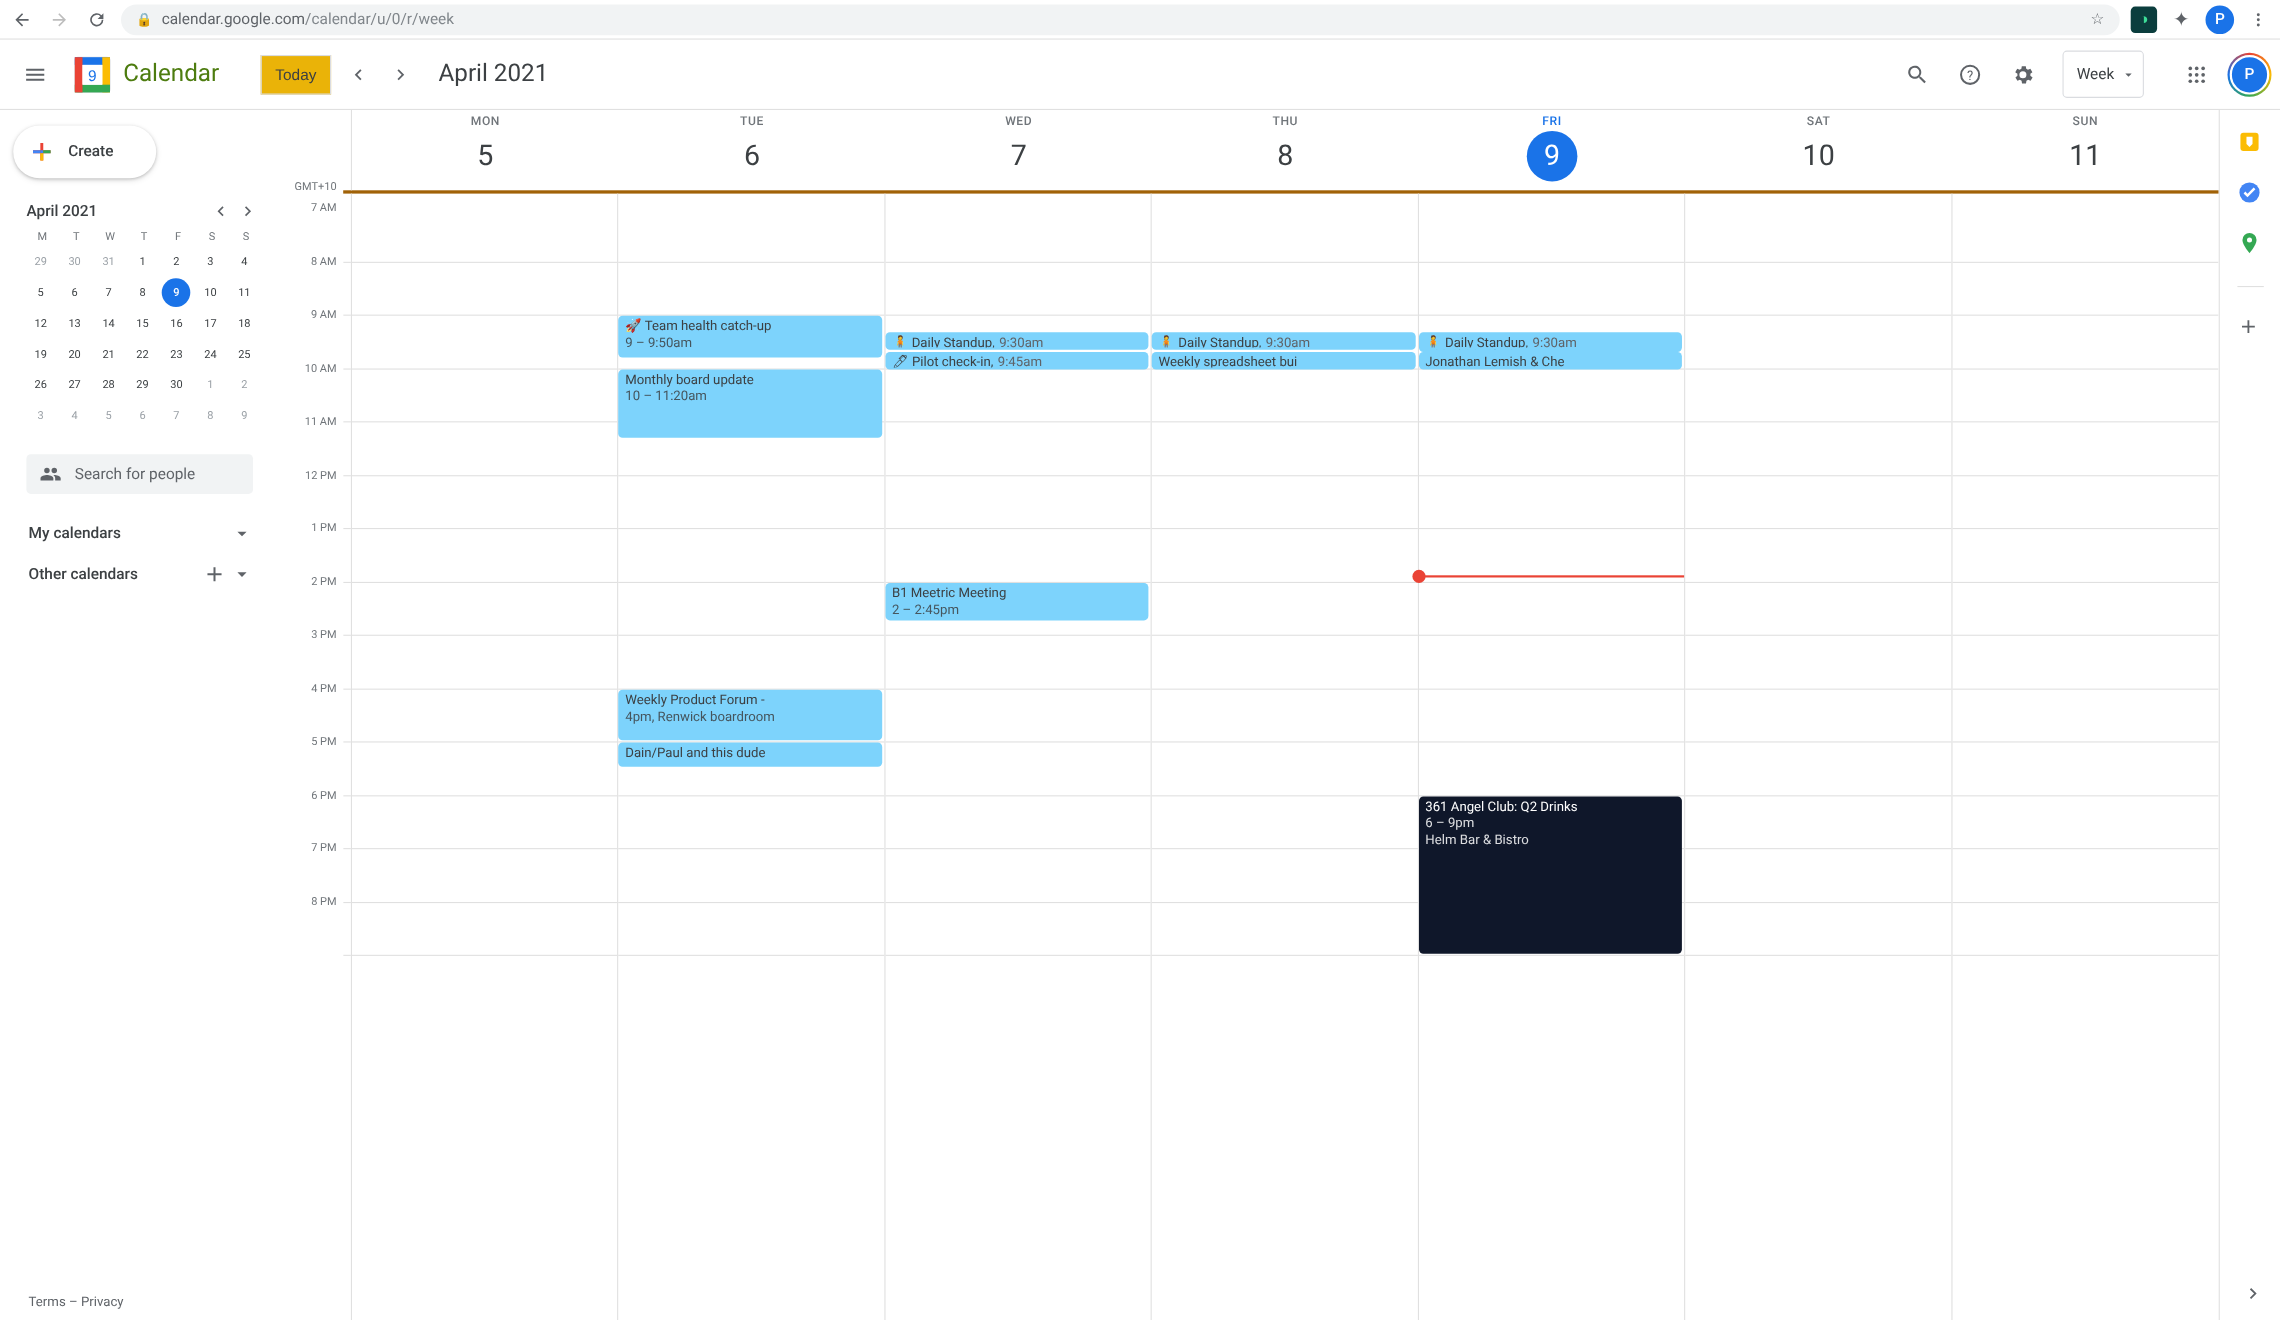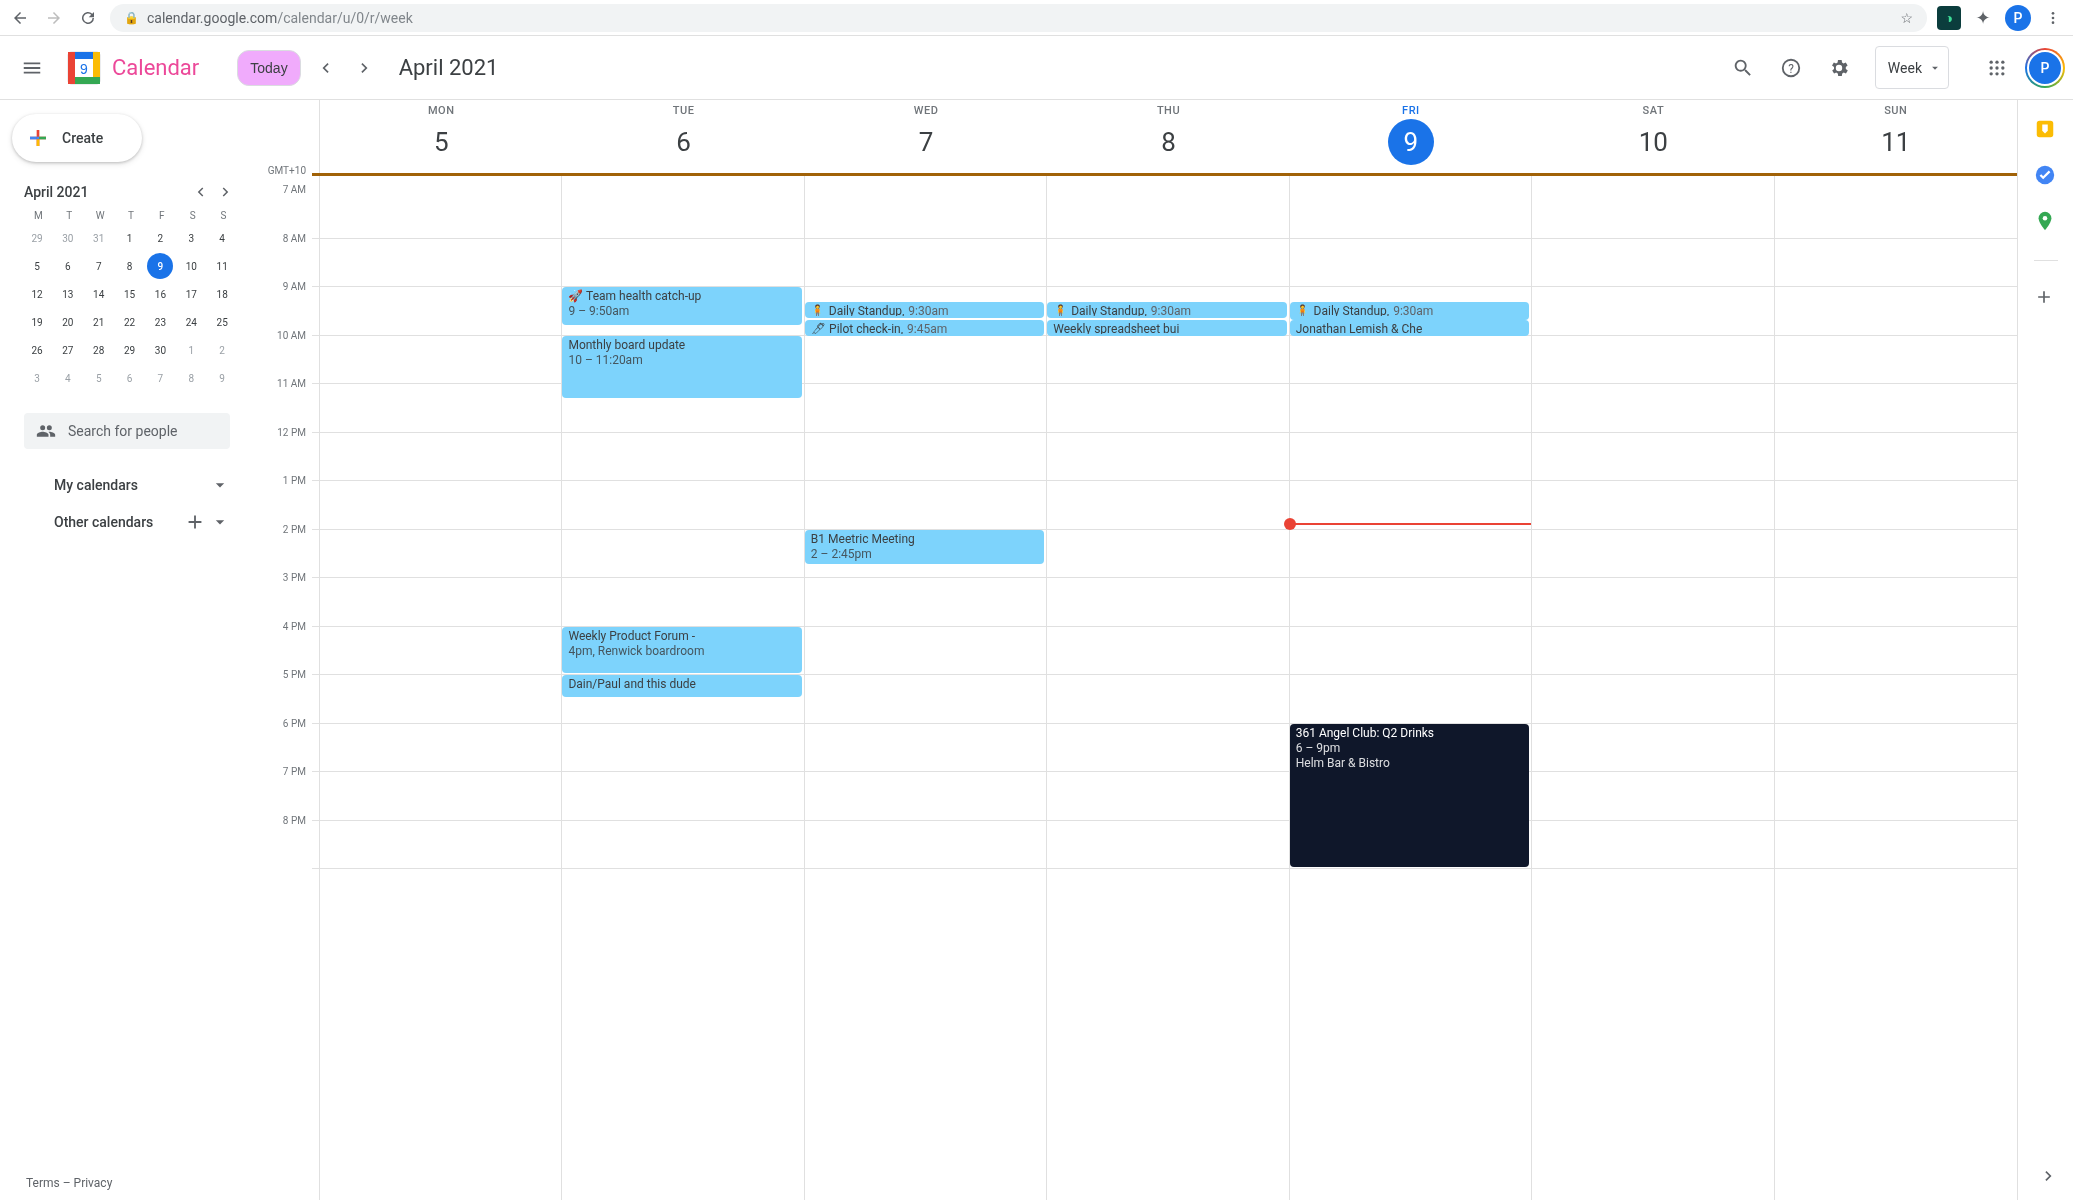--- a/index.html
+++ b/index.html
@@ -14,22 +14,22 @@
 .url-text .path{color:#80868b;}
 .browser-ext { width:24px; height:24px; border-radius:4px; display:flex; align-items:center; justify-content:center; }
 .avatar-small{width:26px;height:26px;border-radius:50%;background:#1a73e8;color:#fff;display:flex;align-items:center;justify-content:center;font-weight:500;}
 
 
 .app-header{height:64px;border-bottom:1px solid #e0e0e0;display:flex;align-items:center;padding:0 8px 0 8px;gap:8px;}
 .menu-btn{width:48px;height:48px;display:flex;align-items:center;justify-content:center;cursor:pointer;border-radius:50%;color:#5f6368;}
 .logo-block{display:flex;align-items:center;gap:8px;margin-right:30px;}
 .cal-logo{width:40px;height:40px;position:relative;}
 .cal-logo svg{width:40px;height:40px;}
-.logo-text{font-size:22px;color:#ec4899;font-weight:400;}
-.today-btn{height:36px;border:1px solid #dadce0;border-radius:12px;padding:0 12px;background:#f0abfc;cursor:pointer;font-size:14px;color:#3c4043;font-weight:500;}
+.logo-text{font-size:22px;color:#4d7c0f;font-weight:400;}
+.today-btn{height:36px;border:1px solid #dadce0;border-radius:0;padding:0 12px;background:#eab308;cursor:pointer;font-size:14px;color:#3c4043;font-weight:500;}
 .nav-arrow{width:32px;height:32px;display:flex;align-items:center;justify-content:center;cursor:pointer;border-radius:50%;color:#5f6368;}
 .range-label{font-size:22px;color:#3c4043;margin-left:10px;}
 .header-spacer{flex:1;}
 .hdr-icon{width:40px;height:40px;display:flex;align-items:center;justify-content:center;cursor:pointer;border-radius:50%;color:#5f6368;}
 .view-switch{height:43px;border:1px solid #dadce0;border-radius:4px;padding:0 6px 0 12px;display:flex;align-items:center;gap:6px;background:#fff;cursor:pointer;margin:0 20px 0 8px;}
 .avatar-ring{width:40px;height:40px;border-radius:50%;padding:2px;background:conic-gradient(#ea4335,#fbbc04,#34a853,#1a73e8,#ea4335);display:flex;align-items:center;justify-content:center;}
 .avatar-ring-inner{width:100%;height:100%;border-radius:50%;background:#1a73e8;color:#fff;display:flex;align-items:center;justify-content:center;font-weight:500;border:2px solid #fff;}
 
 
 .main{display:flex;height:calc(100vh - 100px);}
@@ -44,21 +44,21 @@
 .mini-nav .nav-arrow{width:24px;height:24px;}
 .mini-dow{display:grid;grid-template-columns:repeat(7,1fr);text-align:center;font-size:10px;color:#70757a;margin-bottom:4px; gap:2px;}
 .mini-grid{display:grid;grid-template-columns:repeat(7,1fr);gap:2px;}
 .mini-cell{width:26px;height:26px;display:flex;align-items:center;justify-content:center;font-size:10px;color:#3c4043;border-radius:50%;cursor:pointer;}
 .mini-cell.dim{color:#9aa0a6;}
 .mini-cell.today{background:#1a73e8;color:#fff;font-weight:500;}
 
 .search-people{height:36px;background:#f1f3f4;border-radius:4px;display:flex;align-items:center;gap:12px;padding:0 12px;margin:12px 8px 18px 14px;color:#5f6368;cursor:text;}
 
 .cal-section{display:flex;align-items:center;justify-content:space-between;padding:8px 8px 8px 16px;cursor:pointer;}
-.cal-section-label{font-size:14px;color:#3c4043;font-weight:500;margin-left:28px;}
+.cal-section-label{font-size:14px;color:#3c4043;font-weight:500;}
 .cal-section-icons{display:flex;gap:4px;align-items:center;color:#5f6368;}
 
 .footer-links{margin-top:auto;padding:8px 0 10px 16px;font-size:12px;color:#5f6368;}
 .footer-links a{color:#5f6368;text-decoration:none;}
 
 
 .grid-wrap{flex:1;display:flex;position:relative;overflow:hidden;}
 .time-gutter{width:56px;flex-shrink:0;}
 .tz-label{height:76px;display:flex;align-items:flex-end;justify-content:flex-end;padding:0 6px 0 0;font-size:10px;color:#70757a;}
 .hour-label{height:48.5px;text-align:right;padding-right:6px;font-size:10px;color:#70757a;position:relative;top:-6px;}

